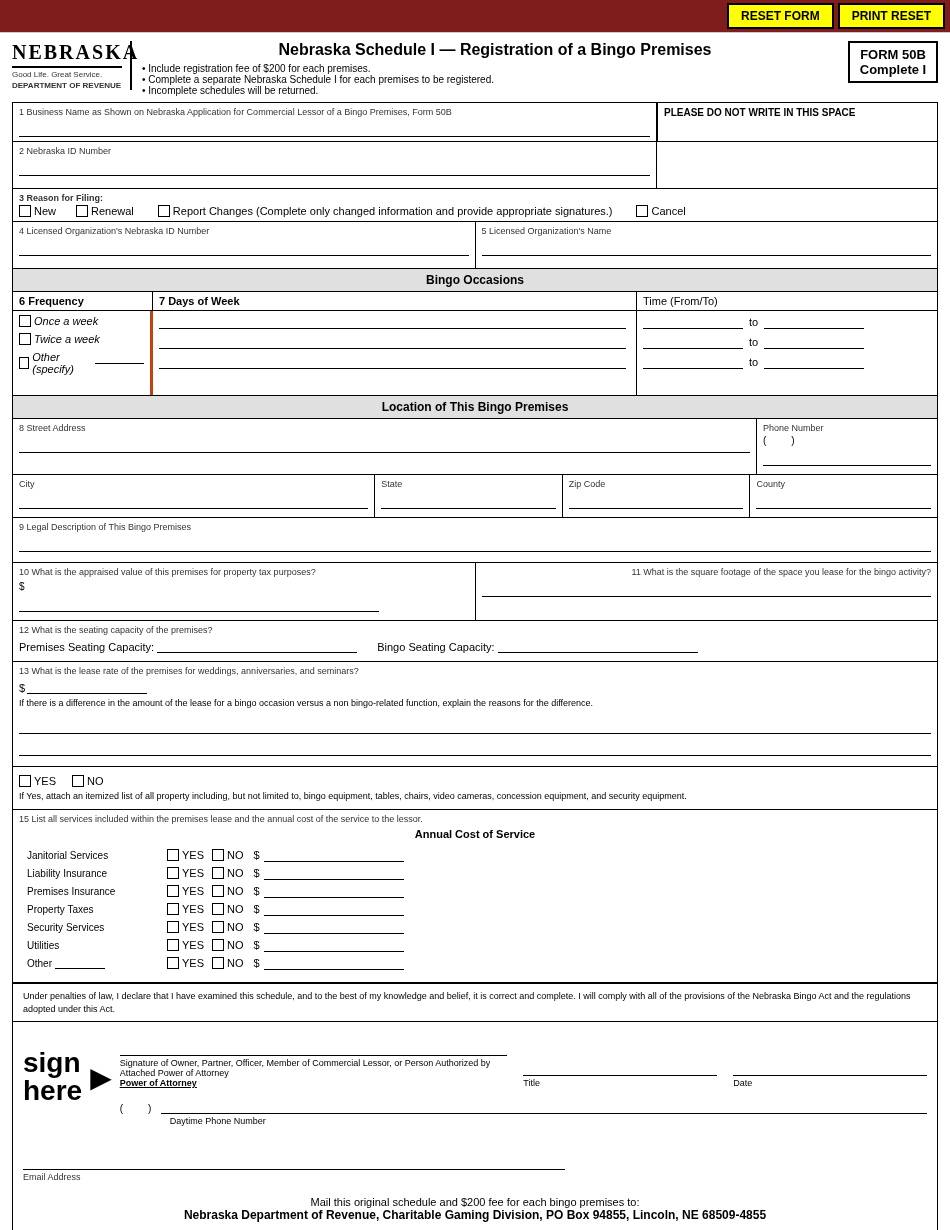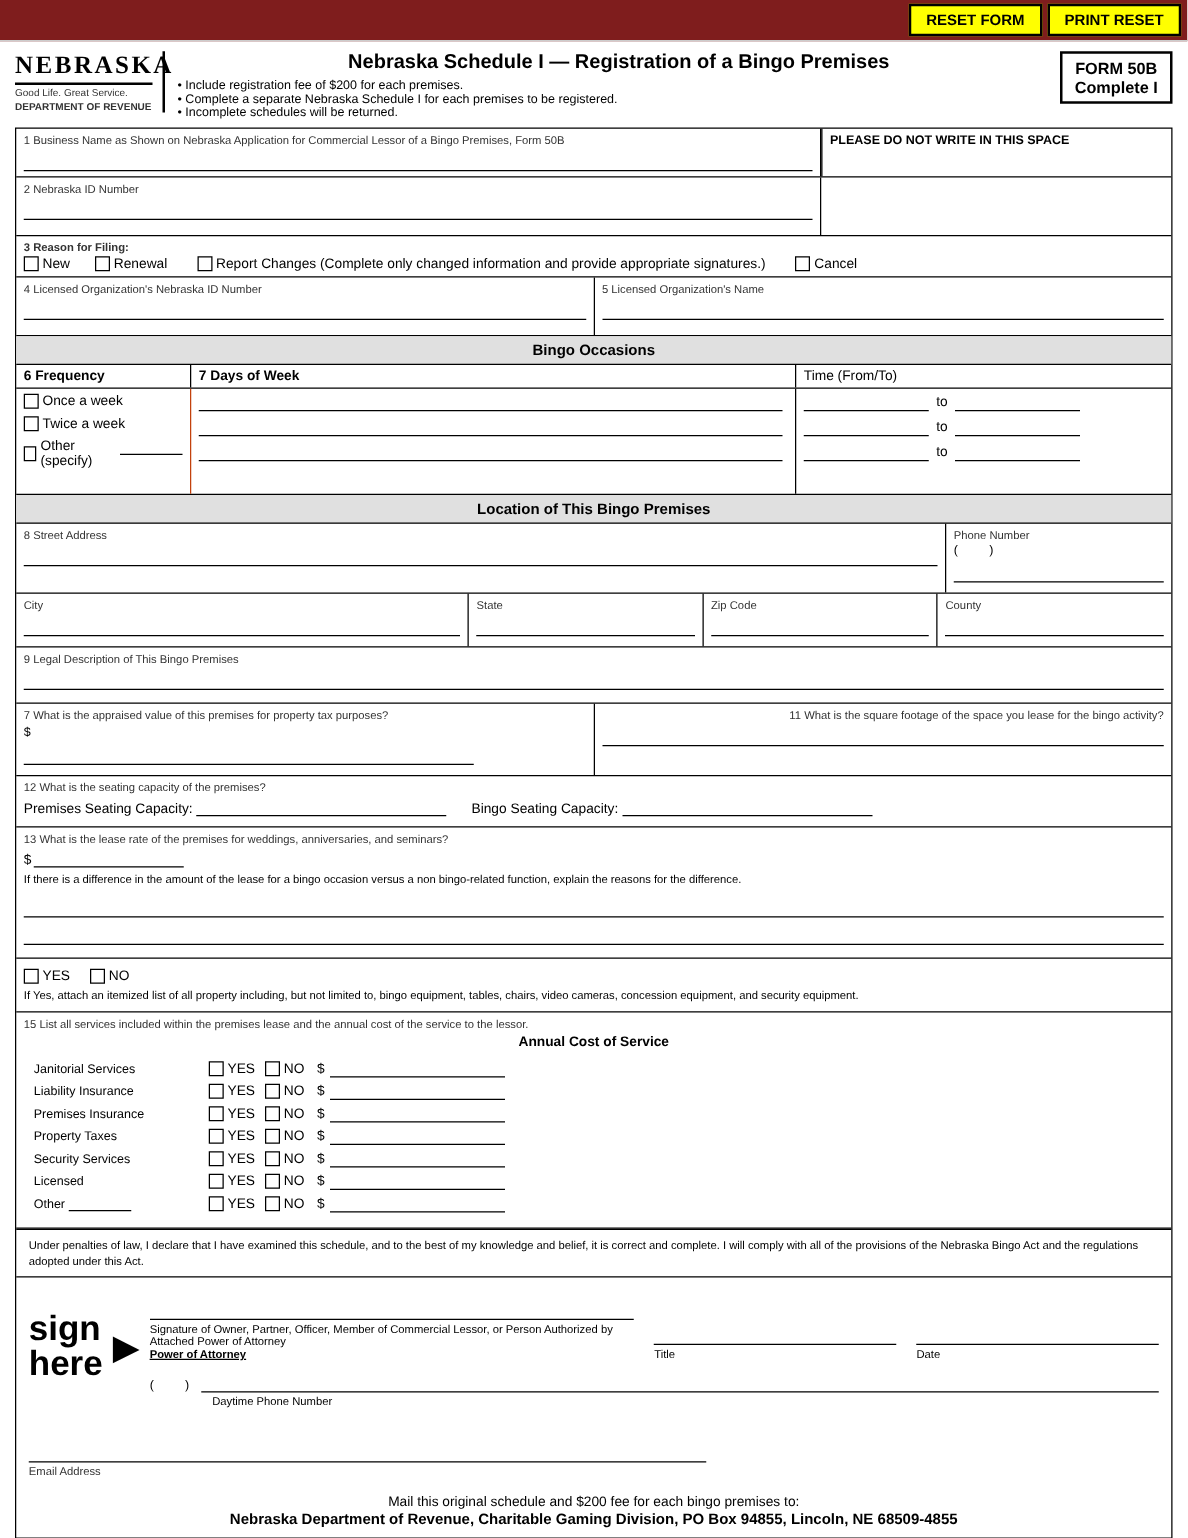--- a/index.html
+++ b/index.html
@@ -163,21 +163,22 @@
     .freq-col { width: 140px; }
     .days-col { flex: 1; }
     .time-col { width: 300px; }
 
     .bingo-rows {
       display: flex;
     }
     .bingo-freq {
       width: 140px;
       padding: 4px 6px;
-      border-right: 1px solid #c2410c;
+      border-right: 3px solid #c2410c;
+      font-style: italic;
     }
     .bingo-days {
       flex: 1;
       padding: 4px 6px;
       border-right: 1px solid #000;
     }
     .bingo-time {
       width: 300px;
       padding: 4px 6px;
     }
@@ -552,21 +553,21 @@
     <div class="form-row">
       <div class="form-cell no-right" style="width:100%;">
         <div class="field-label">9 Legal Description of This Bingo Premises</div>
         <div class="input-line"></div>
         <div style="height:6px;"></div>
       </div>
     </div>
 
     <div class="two-col" style="border-bottom:1px solid #000;">
       <div>
-        <div class="field-label">7 What is the appraised value of this premises for property tax purposes?</div>
+        <div class="field-label">10 What is the appraised value of this premises for property tax purposes?</div>
         <div style="margin-top:4px; font-size:10px;">$</div>
         <div class="input-line" style="width:80%;"></div>
         <div style="height:4px;"></div>
       </div>
       <div>
         <div class="field-label">11 What is the square footage of the space you lease for the bingo activity?</div>
         <div class="input-line"></div>
         <div style="height:4px;"></div>
       </div>
     </div>
@@ -694,21 +695,21 @@
                 </div>
               <div class="checkbox-item">
                   <div class="checkbox-box"></div>
                   <span>NO</span>
                 </div>
             </div>
             <span>$</span>
               <div class="service-amount"></div>
           </div>
           <div class="service-row">
-            <div class="service-name">Licensed</div>
+            <div class="service-name">Utilities</div>
             <div class="service-yes-no">
               <div class="checkbox-item">
                   <div class="checkbox-box"></div>
                   <span>YES</span>
                 </div>
               <div class="checkbox-item">
                   <div class="checkbox-box"></div>
                   <span>NO</span>
                 </div>
             </div>

